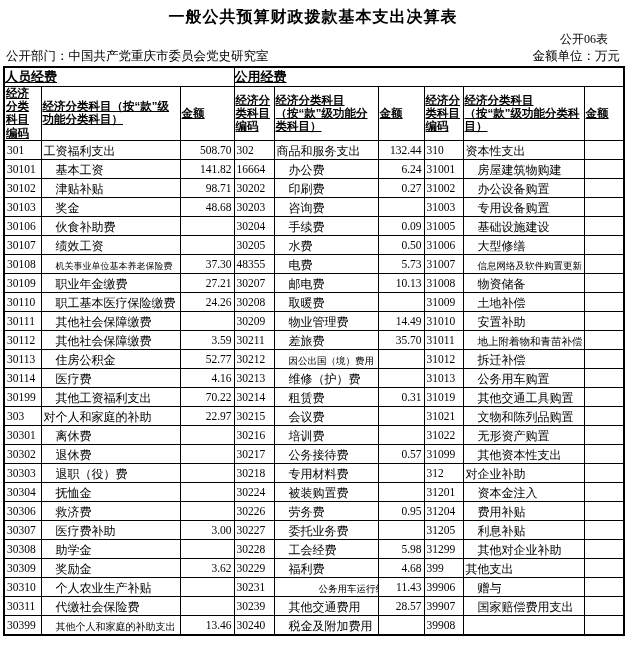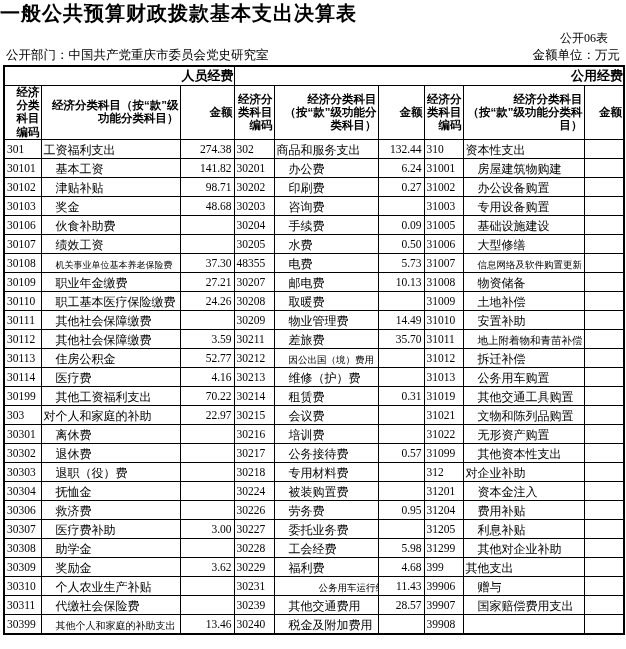--- a/index.html
+++ b/index.html
@@ -2,36 +2,36 @@
 <html><head>
 <meta charset="utf-8">
 <style>
   * { margin:0; padding:0; box-sizing:border-box; }
   html,body { background:#fff; }
   .page {
     position:relative; width:626px; height:649px; background:#ffffff;
     color:#000; font-family:"Liberation Serif","DejaVu Serif",serif; overflow:hidden;
   }
   .title {
-    font-size:20px; font-weight:bold;
+    text-align:center; padding-top:7px; font-size:16px; font-weight:bold;
     font-family:"Liberation Sans","DejaVu Sans",sans-serif; letter-spacing:1px;
   }
   .sheet-no { text-align:right; font-size:12px; padding:3px 18px 0 0; }
   .meta-row {
     display:flex; justify-content:space-between; align-items:flex-end;
     font-size:12.5px; padding:0 6px 1px 6px;
   }
   table.budget {
     table-layout:fixed; width:620px; margin:0 0 0 3px;
     border-collapse:collapse; border:2px solid #000;
   }
   th, td { border:1px solid #000; overflow:hidden; }
   thead th {
     font-family:"Liberation Sans","DejaVu Sans",sans-serif;
-    font-weight:bold; text-align:right; vertical-align:middle;
+    font-weight:bold; text-align:left; vertical-align:middle;text-decoration:underline;
   }
   tr.group-row { height:16px; }
   tr.group-row th { font-size:13px; }
   tr.cols-row { height:44px; }
   tr.cols-row th { font-size:11.5px; line-height:1.15; padding:0 1px; }
   tbody tr { height:14.9px;margin-top:36px; }
   tbody td { padding:0; vertical-align:middle; }
   td.code { font-size:11.5px; padding-left:2px; text-align:left; white-space:nowrap; }
   td.name { text-align:left; }
   td.name span { display:inline-block; white-space:nowrap; font-size:12px; line-height:1; }
@@ -76,33 +76,33 @@
         <th>金额</th>
         <th>经济分类科目编码</th>
         <th>经济分类科目（按“款”级功能分类科目）</th>
         <th>金额</th>
       </tr>
     </thead>
     <tbody>
         <tr>
           <td class="code">301</td>
           <td class="name"><span class="parent">工资福利支出</span></td>
-          <td class="amt">274.38</td>
+          <td class="amt">508.70</td>
           <td class="code">302</td>
           <td class="name"><span class="parent">商品和服务支出</span></td>
           <td class="amt">132.44</td>
           <td class="code">310</td>
           <td class="name"><span class="parent">资本性支出</span></td>
           <td class="amt"></td>
         </tr>
         <tr>
           <td class="code">30101</td>
           <td class="name"><span class="child">基本工资</span></td>
           <td class="amt">141.82</td>
-          <td class="code">30201</td>
+          <td class="code">16664</td>
           <td class="name"><span class="child">办公费</span></td>
           <td class="amt">6.24</td>
           <td class="code">31001</td>
           <td class="name"><span class="child">房屋建筑物购建</span></td>
           <td class="amt"></td>
         </tr>
         <tr>
           <td class="code">30102</td>
           <td class="name"><span class="child">津贴补贴</span></td>
           <td class="amt">98.71</td>

